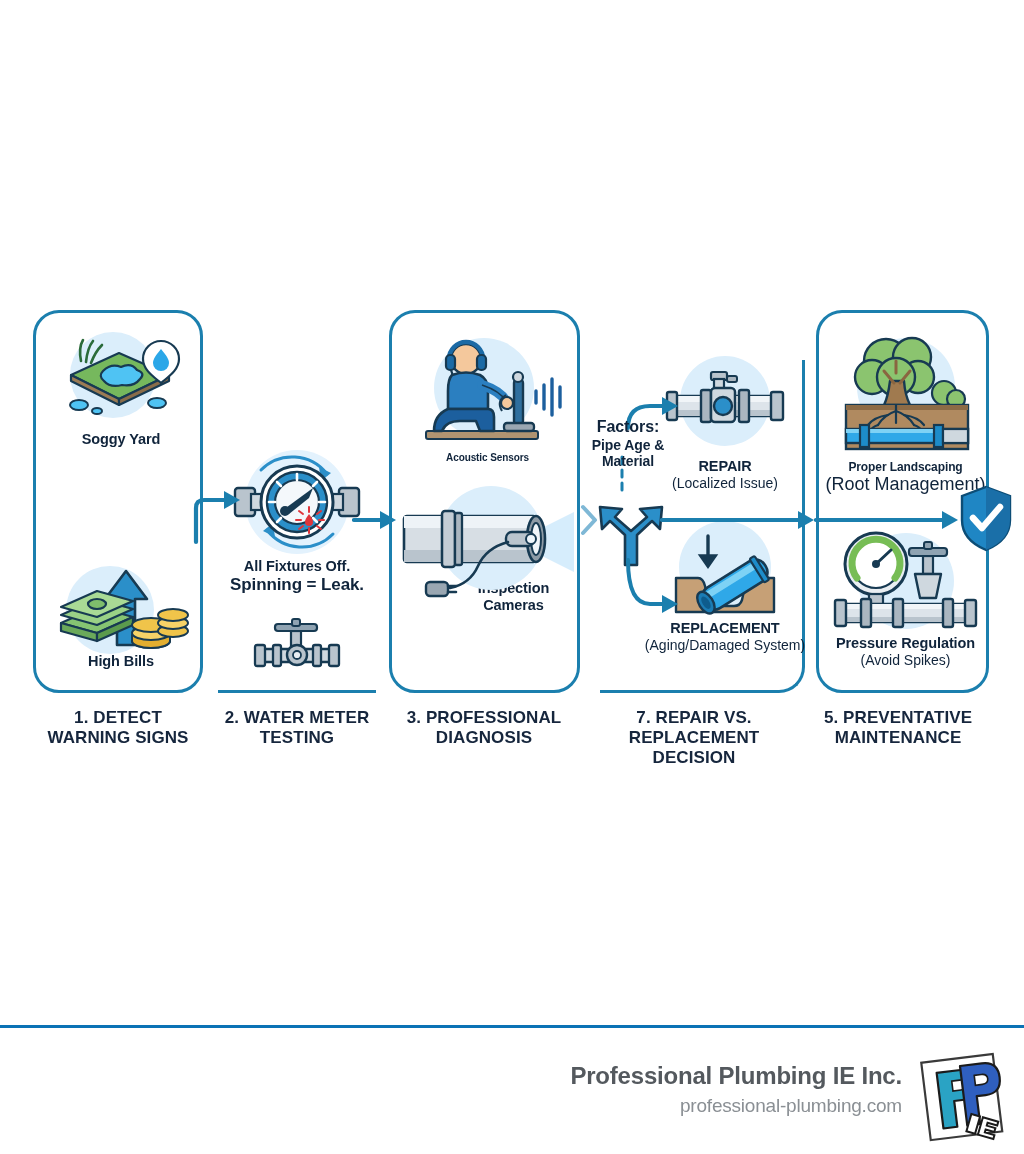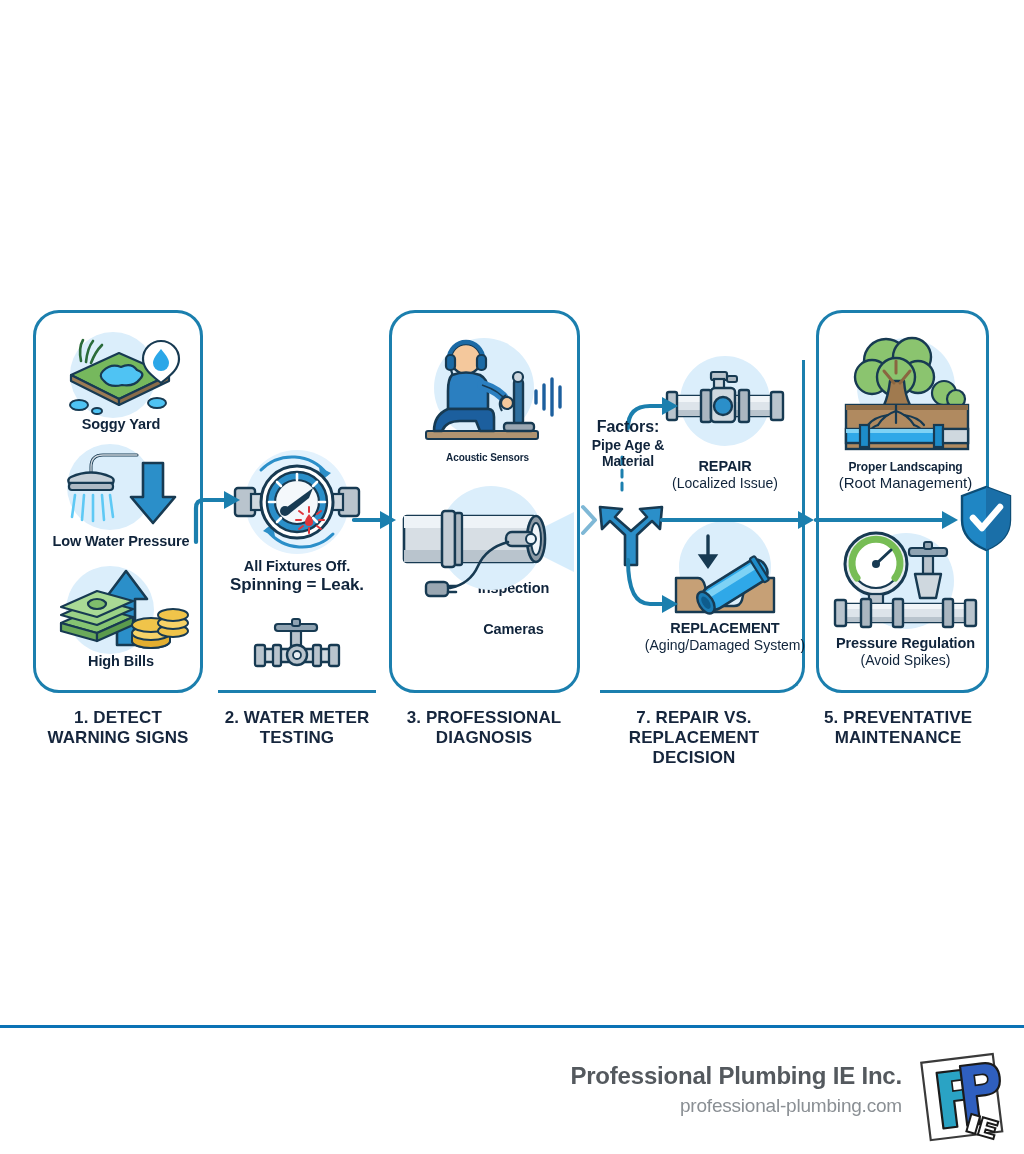--- a/index.html
+++ b/index.html
@@ -109,47 +109,23 @@
           <path d="M46 40 q8 -8 18 -4 q10 -5 16 3 q9 3 3 9 q-6 8 -18 6 q-12 3 -18 -4 q-6 -5 -1 -10 Z" fill="#4fc3f3" stroke="#173a52" stroke-width="2.2" stroke-linejoin="round"></path>
 
           <path d="M104 10 c-10 0 -18 8 -18 18 c0 11 11 18 18 24 c7 -6 18 -13 18 -24 c0 -10 -8 -18 -18 -18 Z" fill="#ffffff" stroke="#173a52" stroke-width="2.2"></path>
           <path d="M104 18 c-5 6 -8 10 -8 14 a8 8 0 0 0 16 0 c0 -4 -3 -8 -8 -14 Z" fill="#2ba7e8"></path>
 
           <ellipse cx="22" cy="74" rx="9" ry="5" fill="#4fc3f3" stroke="#173a52" stroke-width="2"></ellipse>
           <ellipse cx="40" cy="80" rx="5" ry="3" fill="#4fc3f3" stroke="#173a52" stroke-width="2"></ellipse>
           <ellipse cx="100" cy="72" rx="9" ry="5" fill="#4fc3f3" stroke="#173a52" stroke-width="2"></ellipse>
         </svg>
       </div>
-      <div class="item-label" style="font-size:14.5px; margin-top:1px;">Soggy Yard</div>
-    </div>
-
-    <div class="item" style="left:0; top:134px; width:170px;">
-      <div class="art" style="width:140px;height:84px;">
-        <div class="halo" style="width:86px;height:86px;left:42%;top:48%;"></div>
-        <svg width="140" height="84" viewBox="0 0 140 84">
-
-          <path d="M86 8 L52 8 q-12 0 -12 12 L40 28" fill="none" stroke="#173a52" stroke-width="3" stroke-linecap="round"></path>
-          <path d="M86 8 L52 8 q-12 0 -12 12 L40 28" fill="none" stroke="#cdd6dd" stroke-width="1.4" stroke-linecap="round"></path>
-
-          <path d="M20 30 q20 -9 40 0 q4 2 2 6 H18 q-2 -4 2 -6 Z" fill="#c6d0d8" stroke="#173a52" stroke-width="2.4" stroke-linejoin="round"></path>
-          <rect x="18" y="36" width="44" height="7" rx="3" fill="#aeb9c3" stroke="#173a52" stroke-width="2.2"></rect>
-
-          <g stroke="#5ec9f5" stroke-width="2.6" stroke-linecap="round">
-            <path d="M24 48 L21 70"></path>
-              <path d="M33 48 L31 73"></path>
-            <path d="M42 48 L42 74"></path>
-              <path d="M51 48 L53 73"></path>
-            <path d="M59 48 L62 70"></path>
-          </g>
-
-          <path d="M92 16 h20 v34 h12 L102 76 L80 50 h12 Z" fill="#2b8fc9" stroke="#173a52" stroke-width="2.6" stroke-linejoin="round"></path>
-        </svg>
-      </div>
-      <div class="item-label" style="font-size:14.5px; margin-top:2px;">Low Water Pressure</div>
-    </div>
+      <div class="item-label" style="font-size:14.5px; margin-top:16px;">Soggy Yard</div>
+    </div>
+
 
     <div class="item" style="left:0; top:252px; width:170px;">
       <div class="art" style="width:140px;height:86px;">
         <div class="halo" style="width:88px;height:88px;left:42%;top:52%;"></div>
         <svg width="140" height="86" viewBox="0 0 140 86">
 
           <path d="M84 80 h-18 V34 h-12 L75 6 L96 34 h-12 v46 Z" fill="#2b8fc9" stroke="#173a52" stroke-width="2.6" stroke-linejoin="round"></path>
 
           <g stroke="#173a52" stroke-width="2.2" stroke-linejoin="round">
             <path d="M10 58 L46 42 L82 52 L46 68 Z" fill="#86c472"></path>
@@ -307,21 +283,21 @@
           <rect x="108" y="34" width="28" height="14" rx="6" fill="#b9c4cd" stroke="#173a52" stroke-width="2.4"></rect>
           <circle cx="133" cy="41" r="5" fill="#eef5fa" stroke="#173a52" stroke-width="2"></circle>
 
           <path d="M110 44 q-22 6 -30 24 q-8 18 -28 22" fill="none" stroke="#173a52" stroke-width="2.6" stroke-linecap="round"></path>
 
           <rect x="28" y="84" width="22" height="14" rx="4" fill="#9aa7b2" stroke="#173a52" stroke-width="2.4"></rect>
           <path d="M50 88 h8 M50 94 h8" stroke="#173a52" stroke-width="2.6" stroke-linecap="round"></path>
         </svg>
       </div>
       <div class="item-label" style="font-size:14.5px; margin-top:-30px; margin-left:52px;">Inspection</div>
-      <div class="item-label" style="font-size:14.5px; margin-left:52px;margin-top:24px;">Cameras</div>
+      <div class="item-label" style="font-size:14.5px; margin-left:52px;">Cameras</div>
     </div>
   </div>
 
   <div class="card underline curve-right" style="left:600px; top:360px; width:205px; height:333px;">
   </div>
 
   <div style="position:absolute; left:585px; top:418px; width:86px; text-align:center; z-index:6;">
     <div class="item-label" style="font-size:16px;">Factors:</div>
     <div class="item-label" style="font-size:14px;">Pipe Age &amp;</div>
     <div class="item-label" style="font-size:14px;">Material</div>
@@ -411,21 +387,21 @@
           </g>
 
           <rect x="8" y="98" width="122" height="14" fill="#2fa8e8" stroke="#173a52" stroke-width="2.4"></rect>
           <rect x="8" y="98" width="122" height="4" fill="#7ed2f5"></rect>
           <rect x="22" y="94" width="9" height="22" fill="#1d8cc9" stroke="#173a52" stroke-width="2.2"></rect>
           <rect x="96" y="94" width="9" height="22" fill="#1d8cc9" stroke="#173a52" stroke-width="2.2"></rect>
           <rect x="105" y="98" width="25" height="14" fill="#cfd8df" stroke="#173a52" stroke-width="2.2"></rect>
         </svg>
       </div>
       <div class="item-label" style="font-size:12px; margin-top:1px;">Proper Landscaping</div>
-      <div class="item-sub" style="font-size:15px;">(Root Management)</div>
+      <div class="item-sub" style="font-size:18px;">(Root Management)</div>
     </div>
 
     <div class="item" style="left:0; top:215px; width:173px;">
       <div class="art" style="width:150px;height:106px;">
         <div class="halo" style="width:96px;height:96px;left:50%;top:50%;"></div>
         <svg width="150" height="106" viewBox="0 0 150 106">
 
           <circle cx="45" cy="36" r="31" fill="#e9eef2" stroke="#173a52" stroke-width="3"></circle>
           <circle cx="45" cy="36" r="24" fill="#ffffff" stroke="#173a52" stroke-width="2.2"></circle>
           <path d="M26 50 a24 24 0 1 1 38 0" fill="none" stroke="#77bd55" stroke-width="7" stroke-linecap="round"></path>

